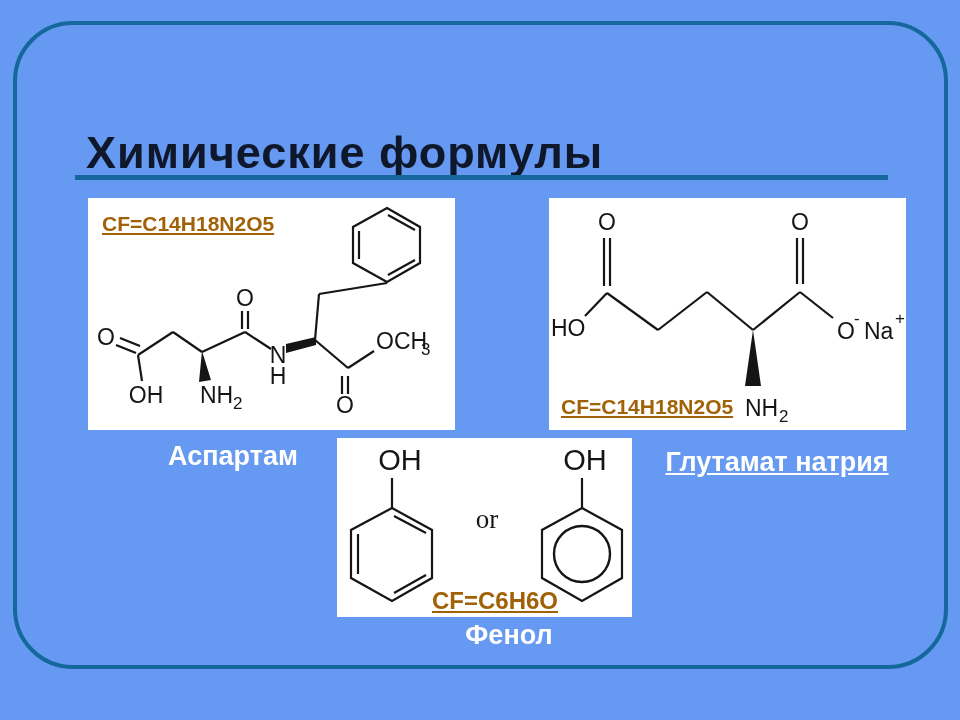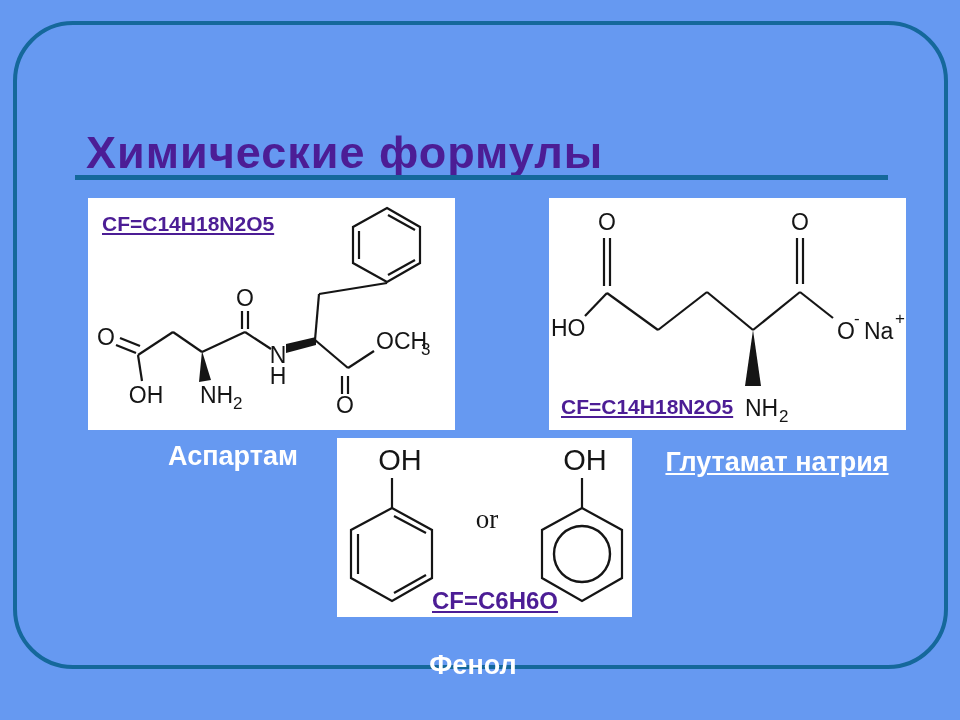--- a/index.html
+++ b/index.html
@@ -7,45 +7,45 @@
     width:960px;height:720px;position:relative;overflow:hidden;
     background:#6699F1;
     font-family:"Liberation Sans", sans-serif;
   }
   .slide-border{
     position:absolute;left:13px;top:21px;width:935px;height:648px;
     box-sizing:border-box;border:4px solid #15689B;border-radius:60px;
   }
   .page-title{
     position:absolute;left:86px;top:127px;
-    font-size:45px;font-weight:bold;color:#4c1d95;letter-spacing:1px;
+    font-size:45px;font-weight:bold;color:#0f172a;letter-spacing:1px;
     white-space:nowrap;
   }
   .title-underline{
     position:absolute;left:75px;top:175px;width:813px;height:5px;
     background:#15689B;
   }
   .panel{position:absolute;background:#FFFFFF;}
   .panel-aspartame{left:88px;top:198px;width:367px;height:232px;}
   .panel-glutamate{left:549px;top:198px;width:357px;height:232px;}
   .panel-phenol{left:337px;top:438px;width:295px;height:179px;}
   .cf-label{
-    position:absolute;font-weight:bold;color:#4c1d95;
+    position:absolute;font-weight:bold;color:#a16207;
     text-decoration:underline;font-size:21px;white-space:nowrap;
   }
   .cf-aspartame{left:14px;top:14px;}
   .cf-glutamate{left:12px;top:197px;}
   .cf-phenol{left:95px;top:149px;font-size:24px;}
   .caption{
     position:absolute;color:#FFFFFF;font-weight:bold;font-size:27px;
     text-align:center;white-space:nowrap;
   }
   .caption-aspartame{left:88px;top:441px;width:290px;}
   .caption-glutamate{left:637px;top:447px;width:280px;text-decoration:underline;}
-  .caption-phenol{left:373px;top:620px;width:200px;margin-top:30px;}
+  .caption-phenol{left:409px;top:620px;width:200px;}
   .struct{position:absolute;left:0;top:0;}
   .struct line, .struct polygon.ring{stroke:#151515;stroke-width:2.2;fill:none;}
   .struct polygon.wedge{fill:#151515;stroke:none;}
   .struct circle{stroke:#151515;stroke-width:2.4;fill:none;}
   .struct text{
     font-family:"Liberation Sans", sans-serif;fill:#151515;font-size:23px;
   }
   .struct text.sm{font-size:17px;}
   .struct text.serif{font-family:"Liberation Serif", serif;font-size:27px;}
   .struct-phenol text{font-size:29px;}

